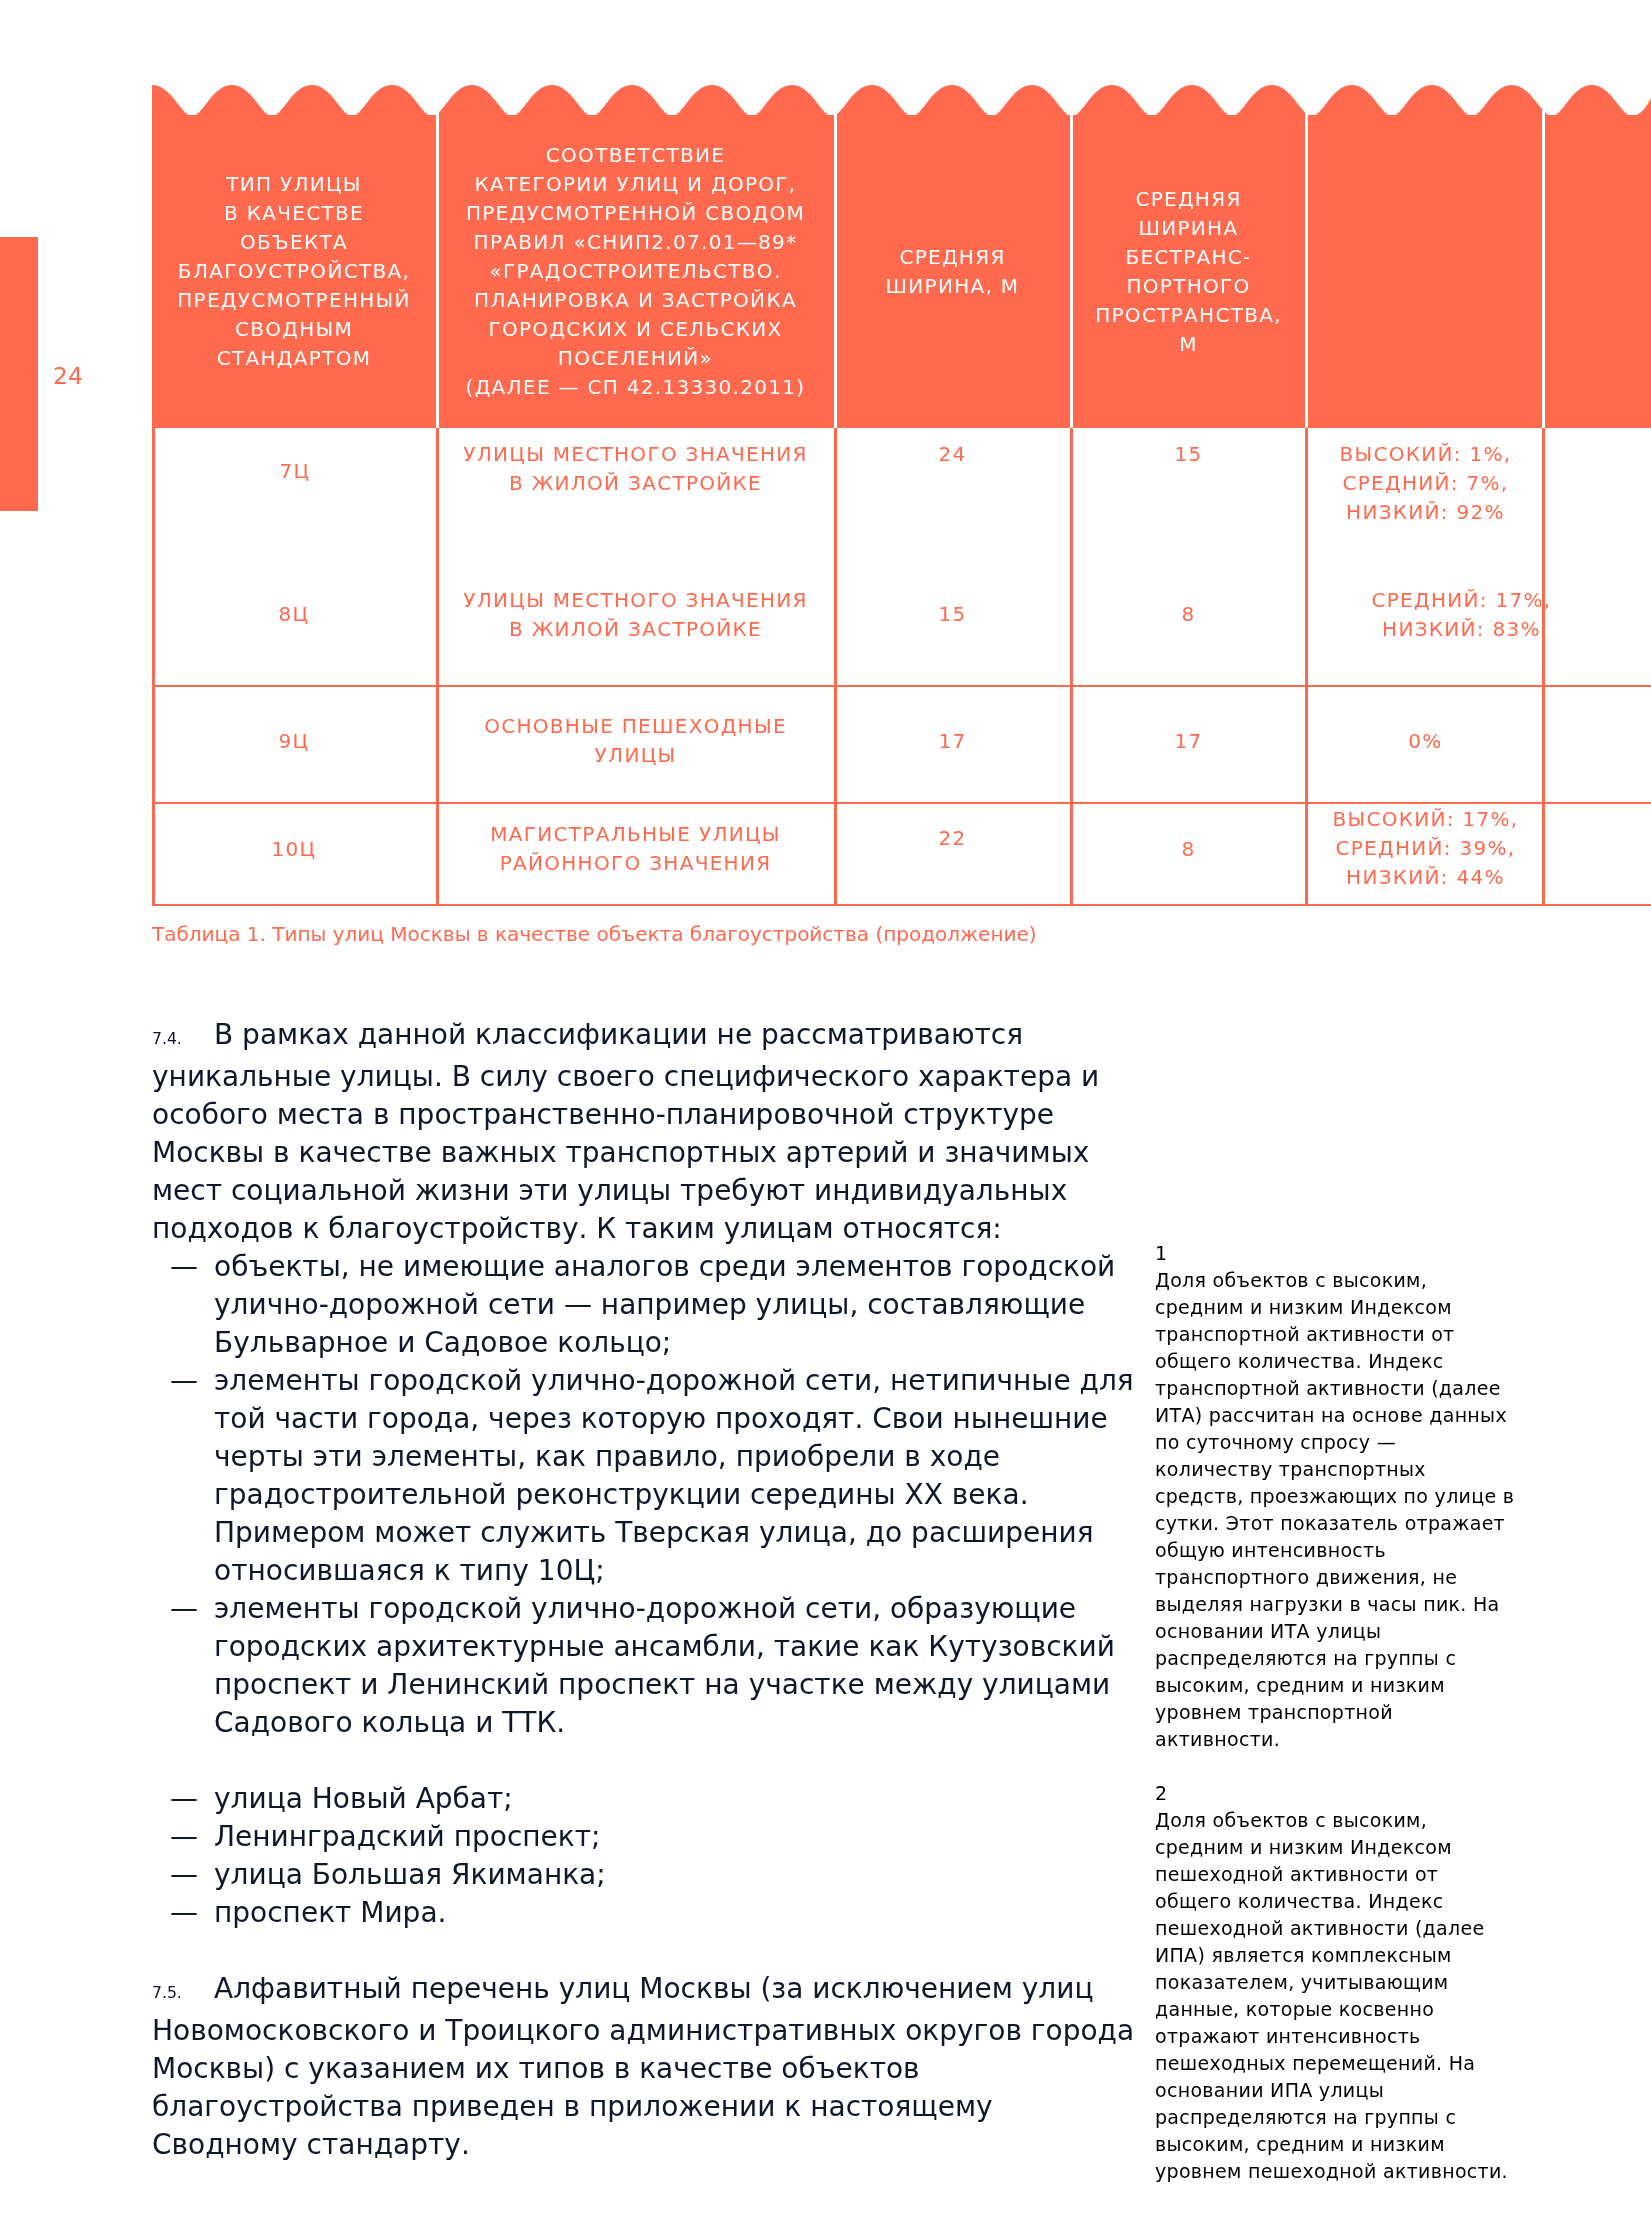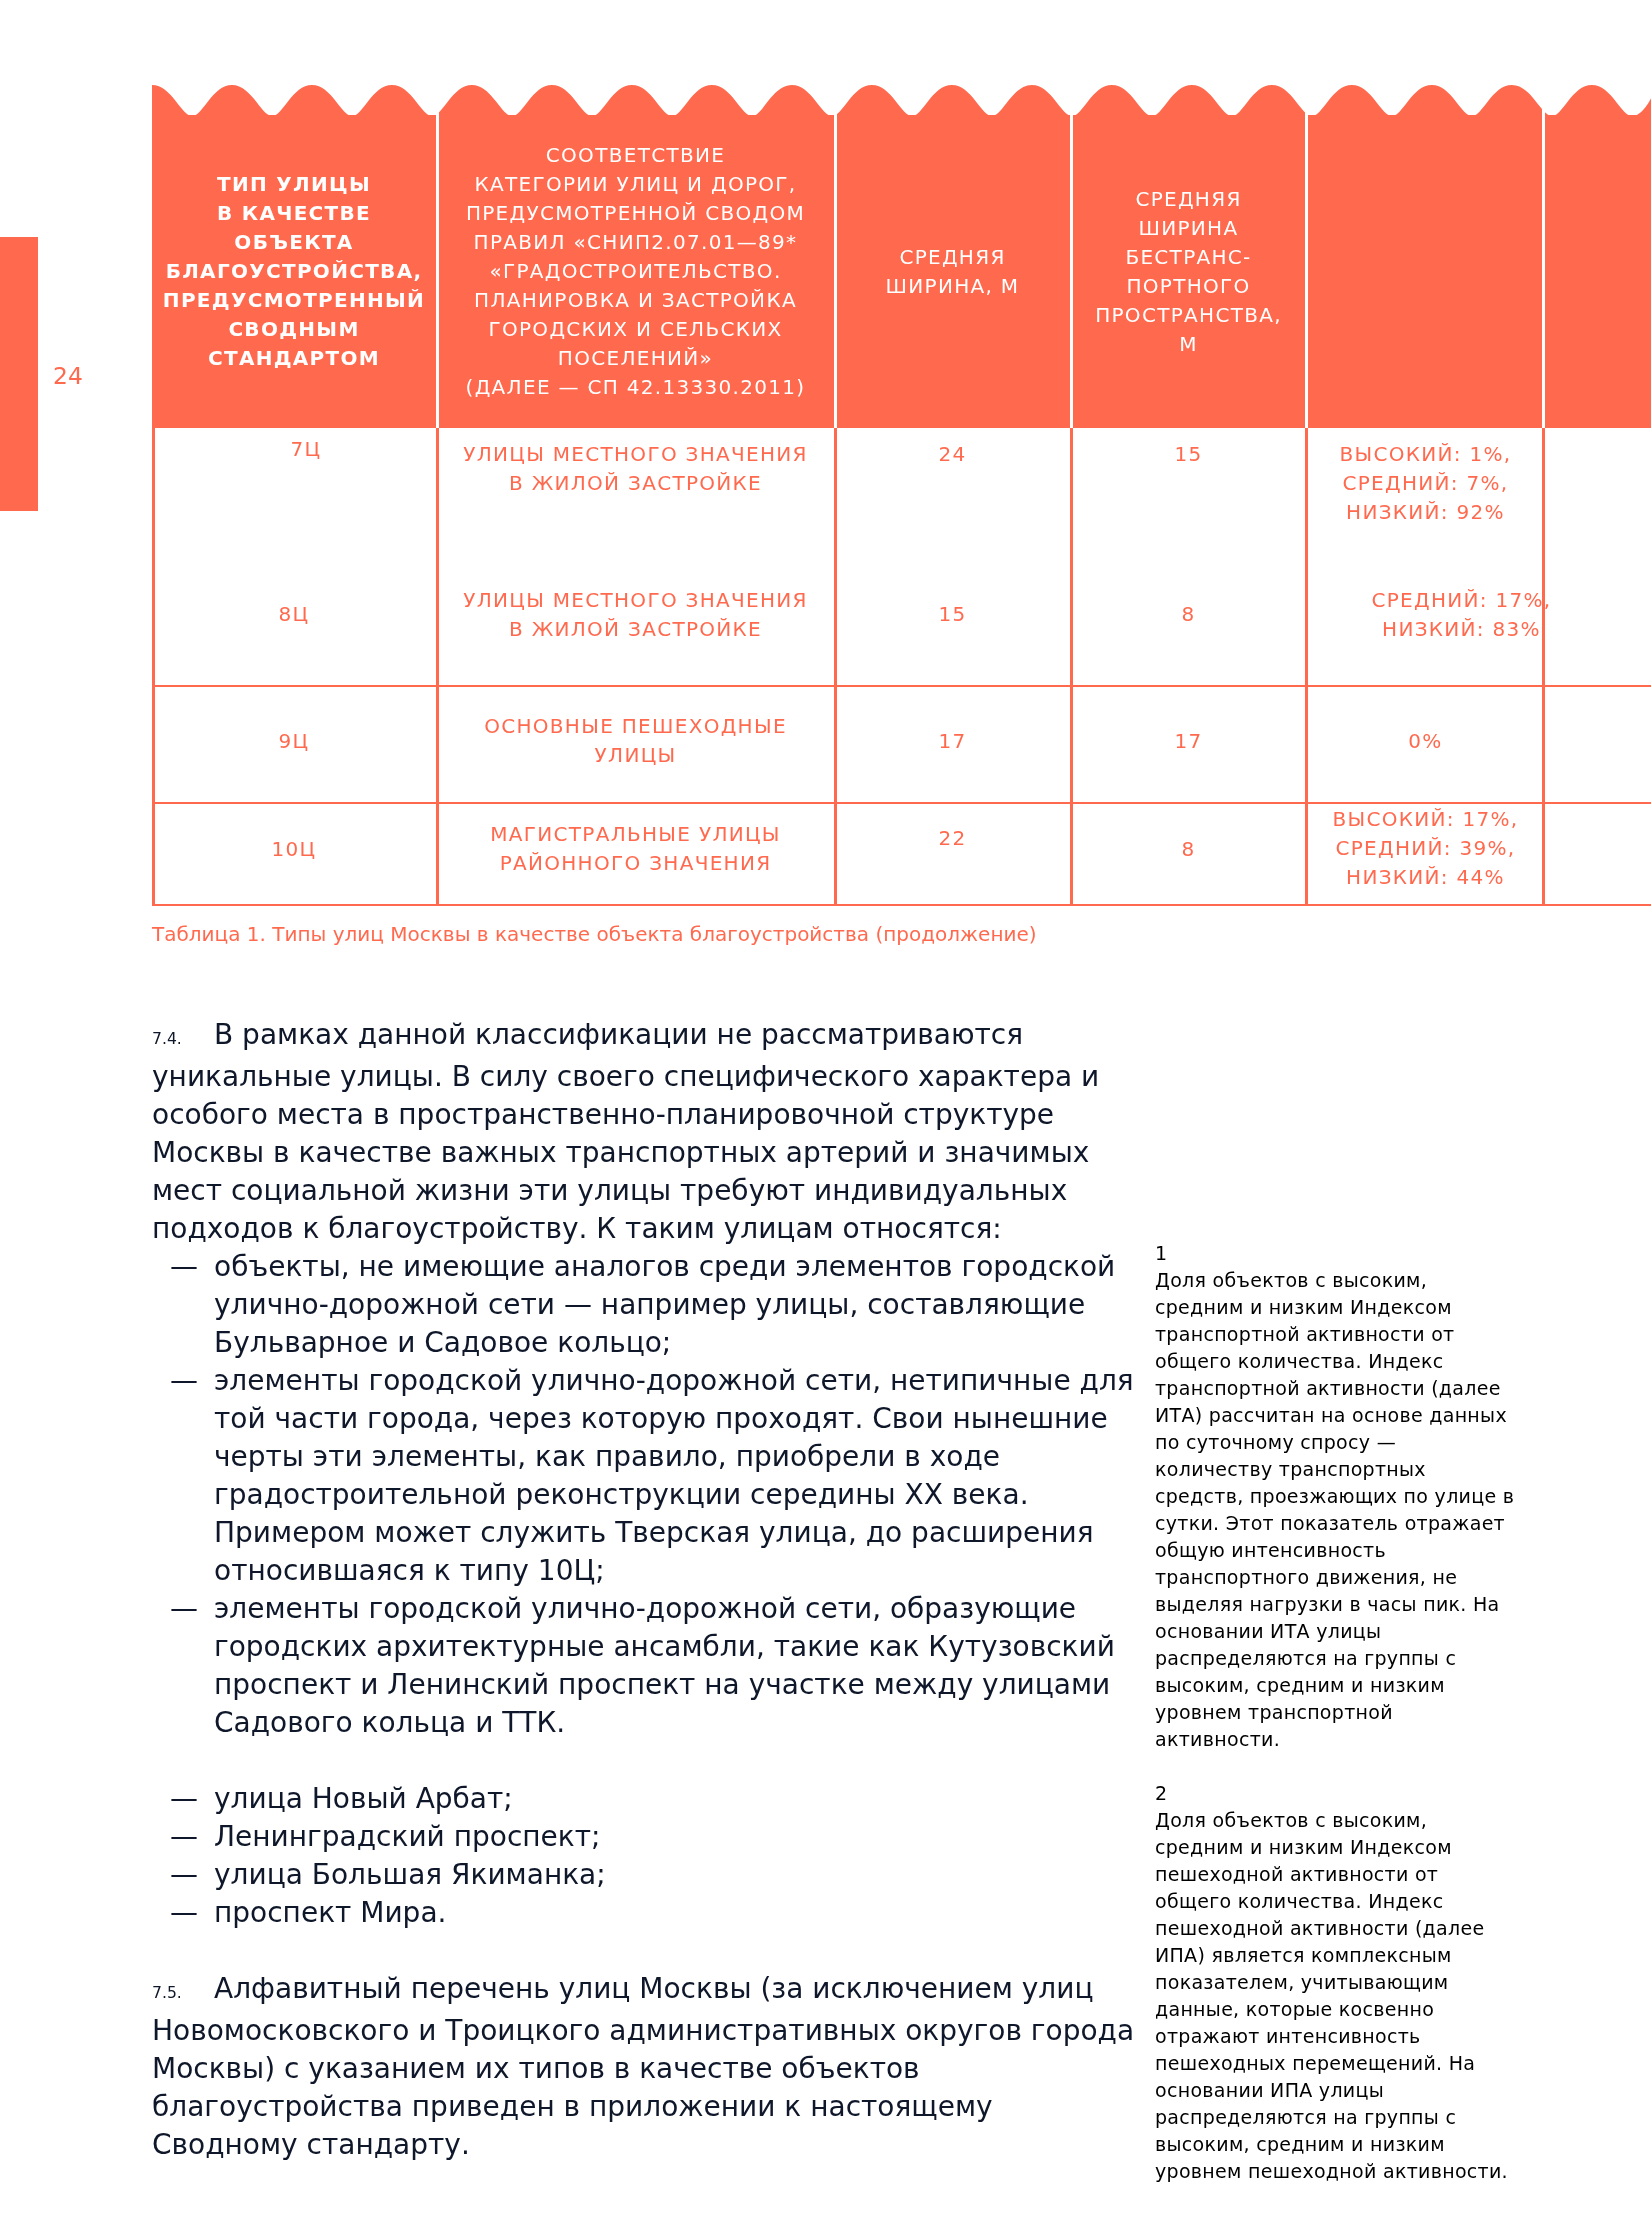--- a/index.html
+++ b/index.html
@@ -62,21 +62,21 @@
       C 1629 0, 1644 47, 1661 47 C 1677 47, 1692 0, 1722 0
       C 1752 0, 1767 47, 1784 47 C 1800 47, 1815 0, 1845 0
       C 1875 0, 1890 47, 1907 47 C 1923 47, 1938 0, 1968 0
       C 1998 0, 2013 47, 2030 47 C 2046 47, 2061 0, 2091 0
       C 2121 0, 2136 47, 2153 47 C 2169 47, 2184 0, 2214 0
       C 2244 0, 2259 47, 2276 47 C 2292 47, 2305 20, 2305 20
       L 2305 50 L 0 50 Z"></path>
   </svg>
 
   <div class="thead">
-    <div class="hcell" style="left:0;width:284px;font-weight:bold;">
+    <div class="hcell" style="left:0;width:284px;">
         <span class="t">Тип улицы
 в качестве
 объекта
 благоустройства,
 предусмотренный
 сводным
 стандартом</span>
       </div>
     <div class="hdiv" style="left:284px;"></div>
     <div class="hcell" style="left:286px;width:395px;">
@@ -107,21 +107,21 @@
     <div class="hdiv" style="left:1153px;"></div>
     <div class="hdiv" style="left:1390px;"></div>
     <div class="hcell" style="left:1393px;width:106px;">
         <span class="t"></span>
       </div>
   </div>
 
   <div class="tbody">
 
     <div class="row" style="top:0;height:259px;">
-      <div class="cell" style="left:12px;width:284px;padding-top:7px;">7Ц</div>
+      <div class="cell" style="left:1px;width:284px;padding-top:29px;">7Ц</div>
       <div class="cell" style="left:286px;width:395px;padding-top:11.7px;">Улицы местного значения
 в жилой застройке</div>
       <div class="cell" style="left:684px;width:233px;padding-top:11.7px;">24</div>
       <div class="cell" style="left:920px;width:233px;padding-top:11.7px;">15</div>
       <div class="cell" style="left:1156px;width:235px;padding-top:11.7px;">Высокий: 1%,
 средний: 7%,
 низкий: 92%</div>
 
       <div class="cell" style="left:0;width:284px;top:172px;height:auto;">8Ц</div>
       <div class="cell" style="left:286px;width:395px;top:158px;height:auto;">Улицы местного значения

